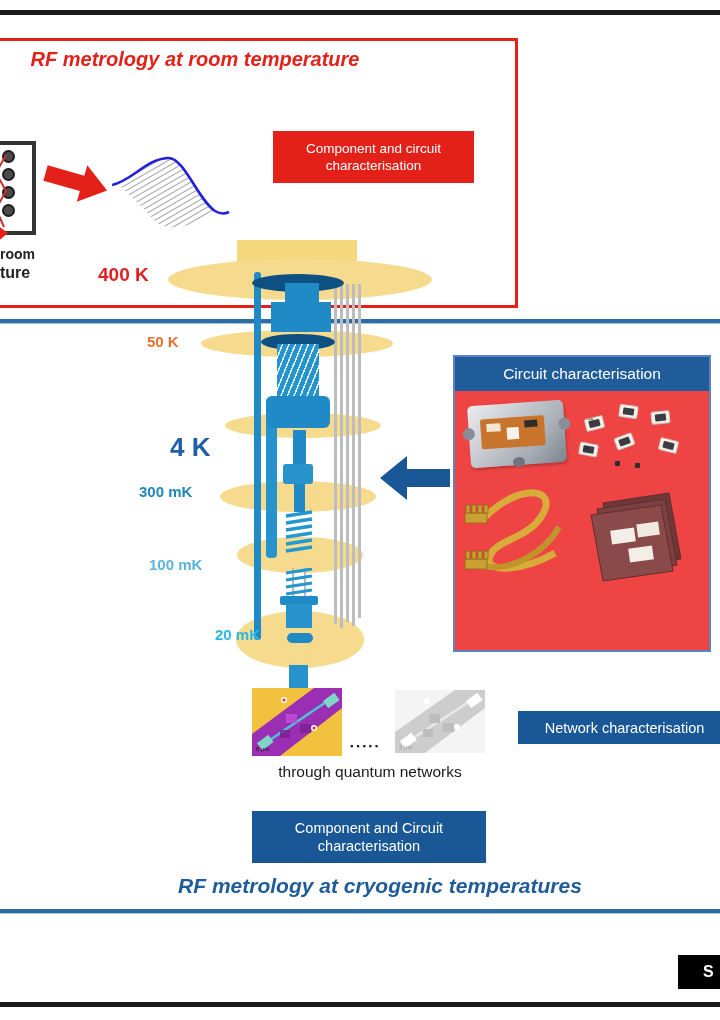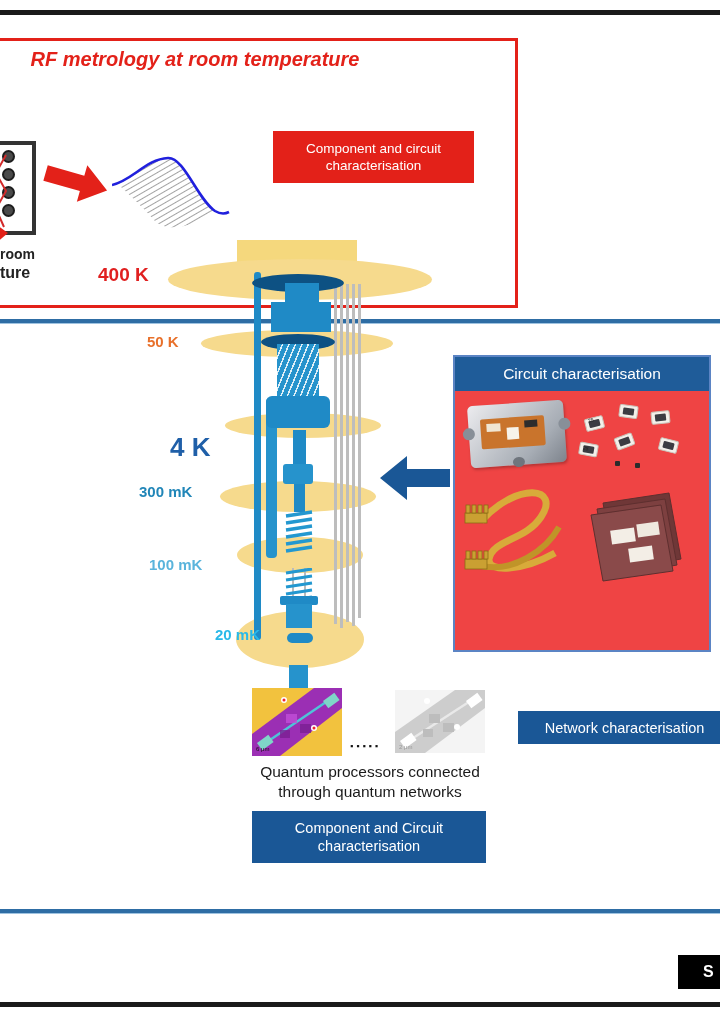--- a/index.html
+++ b/index.html
@@ -228,31 +228,31 @@
       <rect x="34" y="24" width="11" height="9" fill="#bdbdbd"></rect>
       <rect x="48" y="33" width="11" height="9" fill="#bdbdbd"></rect>
       <rect x="28" y="39" width="10" height="8" fill="#bdbdbd"></rect>
       <circle cx="32" cy="11" r="3" fill="#fff"></circle>
         <circle cx="62" cy="37" r="3" fill="#fff"></circle>
     </svg>
     <span class="scale-label" style="left:4px;bottom:3px;color:#9a9a9a;">2 μm</span>
   </div>
 
   <div class="caption">
-    <div>Quantum processors connected</div>
     <div>through quantum networks</div>
   </div>
 
   <div class="navy-box" style="left:518px;top:711px;width:213px;height:33px;font-size:14.5px;">
     <span>Network characterisation</span>
   </div>
 
   <div class="navy-box" style="left:252px;top:811px;width:234px;height:52px;font-size:14.5px;line-height:18px;">
     <span>Component and Circuit</span>
     <span>characterisation</span>
   </div>
 
+  <div class="cryo-title">RF metrology at cryogenic temperatures</div>
 
   <div class="footer-box">
     <span>S</span>
   </div>
 
 </div>
 
 </body></html>

